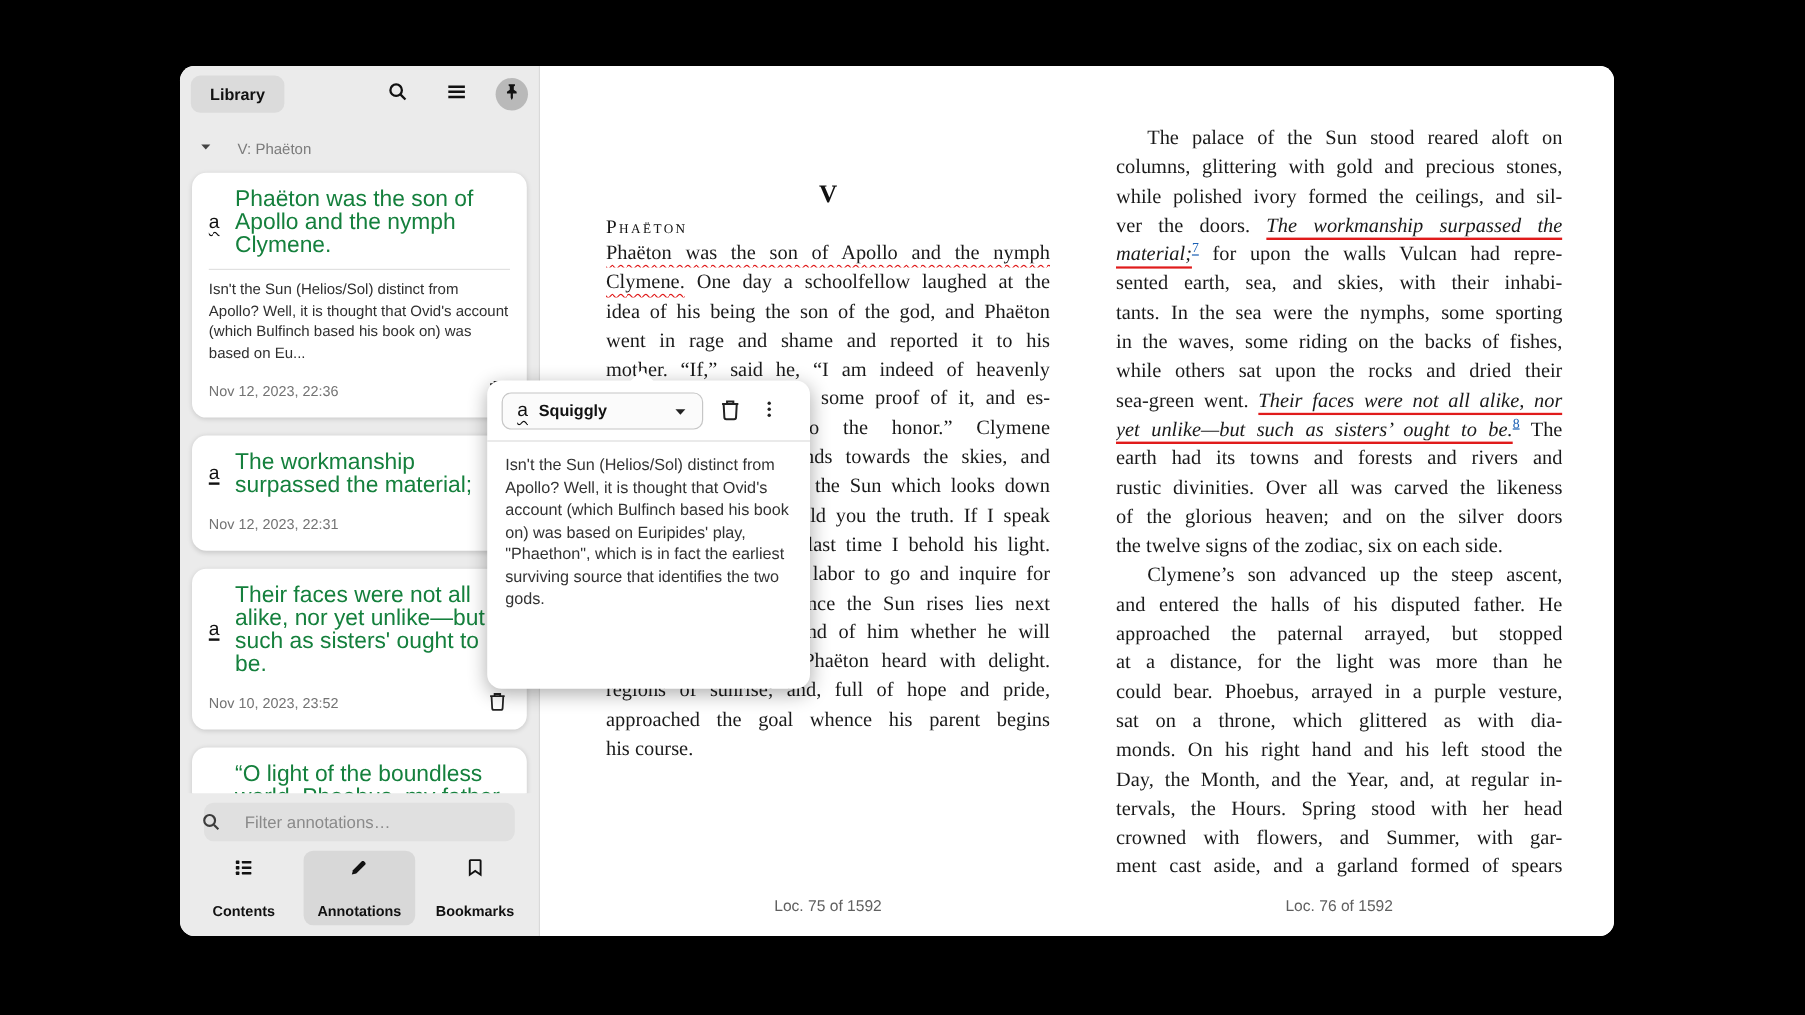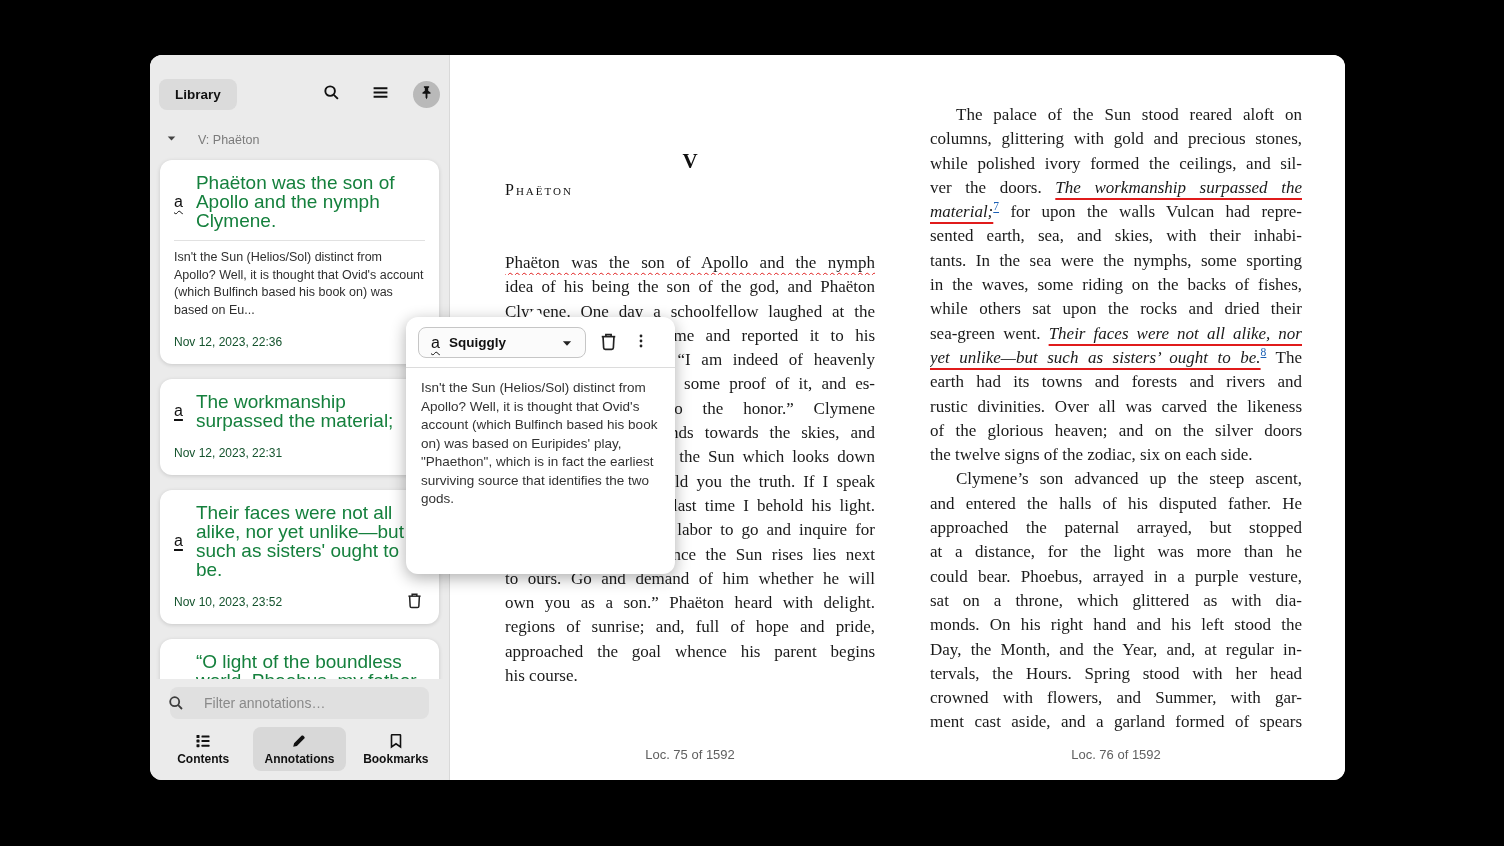--- a/index.html
+++ b/index.html
@@ -5,21 +5,21 @@
   * { margin:0; padding:0; box-sizing:border-box; }
   html,body { width:1504px; height:846px; }
   body { background:#000; position:relative; font-family:"Liberation Sans", sans-serif; overflow:hidden; }
 
   #app-window { position:absolute; left:150px; top:55px; width:1195px; height:725px;
     border-radius:12px; overflow:hidden; display:flex; background:#fff; }
 
   
   #sidebar { width:300px; background:#ebebeb; border-right:1px solid #d9d9d9;
     display:flex; flex-direction:column; }
-  .sb-header { height:46px; display:flex; align-items:center; padding:13px 9px; gap:17px; flex:none;margin-top:16px; }
+  .sb-header { height:46px; display:flex; align-items:center; padding:13px 9px; gap:17px; flex:none; }
   .library-btn { background:#dbdbdb; border:none; border-radius:8px; padding:8px 16px;
     font-weight:700; font-size:13.5px; color:#111; font-family:inherit; cursor:pointer; }
   .sb-spacer { flex:1; }
   .icon-btn { width:32px; height:32px; border:none; background:transparent; border-radius:8px;
     display:flex; align-items:center; justify-content:center; cursor:pointer; }
   .pin-btn { width:27px; height:27px; border:none; border-radius:50%; background:#b9b9b9;
     display:flex; align-items:center; justify-content:center; cursor:pointer; }
 
   .section-row { display:flex; align-items:center; gap:21px; padding:16px 14px 4px 16px;
     color:#7b7b7b; font-size:12.5px; }
@@ -30,43 +30,43 @@
   .card { background:#fff; border-radius:12px; padding:13px 14px 10px;
     box-shadow:0 1px 4px rgba(0,0,0,.15); cursor:pointer; flex:none; }
   .card-head { display:flex; align-items:center; gap:13px; }
   .a-glyph { font-size:16px; font-weight:500; color:#111; line-height:1.1;
     text-decoration:underline; text-underline-offset:3px; text-decoration-thickness:1.5px; flex:none; }
   .a-glyph.squig { text-decoration-style:wavy; text-decoration-thickness:1px; }
   .quote { font-size:19px; line-height:19px; color:#15803d; }
   .card-divider { border:none; border-top:1px solid #e1e1e1; margin:10px 0 8px; }
   .note-text { font-size:12.5px; line-height:17.5px; color:#2f2f2f; }
   .card-foot { display:flex; justify-content:space-between; align-items:center; margin-top:11px; }
-  .date { font-size:12px; color:#14532d; }
+  .date { font-size:12px; color:#737373; }
   .trash-btn { border:none; background:transparent; padding:2px; cursor:pointer; display:flex; }
 
   .filter-wrap { padding:8px 20px 5px; position:relative; flex:none; }
   .filter-input { width:100%; height:32px; border:none; border-radius:8px; background:#e0e0e0;
     padding:0 10px 0 34px; font-size:14px; color:#444; font-family:inherit; outline:none; }
   .filter-input::placeholder { color:#8a8a8a; }
   .filter-glass { position:absolute; left:18px; top:16px; pointer-events:none; }
 
   .tabbar { display:flex; padding:3px 7px 9px; gap:4px; flex:none; }
   .tab { flex:1; border:none; background:transparent; border-radius:8px; padding:6px 0 5px;
-    display:flex; flex-direction:column; align-items:center; gap:0; cursor:pointer;
+    display:flex; flex-direction:column; align-items:center; gap:18px; cursor:pointer;
     font-family:inherit; font-size:12px; font-weight:700; color:#111; }
   .tab.active { background:#d8d8d8; }
 
   
   #book { flex:1; position:relative; background:#fff; font-family:"Liberation Serif", serif; }
   .page-left  { position:absolute; left:55px;  top:0;    width:370px; }
   .page-right { position:absolute; left:480px; top:48px; width:372px; }
   .chapter-num { margin-top:94px; text-align:center; font-size:21px; font-weight:700; color:#111; }
   .chapter-title { margin-top:7px; font-size:16px; color:#111;
     font-variant:small-caps; letter-spacing:2px; }
-  .body-block { margin-top:52px; }
+  .body-block { }
   .line { font-size:17px; line-height:24.3px; height:24.3px; overflow:hidden; color:#1a1a1a;
     text-align:justify; text-align-last:justify; white-space:normal; }
   .line.last { text-align-last:left; }
   .line.indent { text-indent:26px; }
   .sq { text-decoration:underline wavy #e01b1b 1px; text-underline-offset:4px;
     text-decoration-skip-ink:none; }
   .rl { text-decoration:underline solid #e01b1b 1.8px; text-underline-offset:5px;
     text-decoration-skip-ink:none;font-style:italic; }
   sup.fn { font-size:11.5px; line-height:0; color:#1a5fb4; cursor:pointer;
     text-decoration:underline solid #1a5fb4 1px; }
@@ -244,22 +244,22 @@
       </button>
     </div>
   </aside>
 
   <main id="book">
     <div class="page-left">
       <div class="chapter-num">V</div>
       <div class="chapter-title">Phaëton</div>
       <div class="body-block">
           <div class="line"><span class="sq">Phaëton was the son of Apollo and the nymph</span></div>
+          <div class="line"><span class="sq">Clymene.</span><span> One day a schoolfellow laughed at the</span></div>
           <div class="line"><span>idea of his being the son of the god, and Phaëton</span></div>
-          <div class="line"><span class="sq">Clymene.</span><span> One day a schoolfellow laughed at the</span></div>
           <div class="line"><span>went in rage and shame and reported it to his</span></div>
           <div class="line"><span>mother. “If,” said he, “I am indeed of heavenly</span></div>
           <div class="line"><span>birth, give me, mother, some proof of it, and es-</span></div>
           <div class="line"><span>tablish my claim to the honor.” Clymene</span></div>
           <div class="line"><span>stretched forth her hands towards the skies, and</span></div>
           <div class="line"><span>said, “I call to witness the Sun which looks down</span></div>
           <div class="line"><span>upon us, that I have told you the truth. If I speak</span></div>
           <div class="line"><span>falsely, let this be the last time I behold his light.</span></div>
           <div class="line"><span>But it needs not much labor to go and inquire for</span></div>
           <div class="line"><span>yourself; the land whence the Sun rises lies next</span></div>

